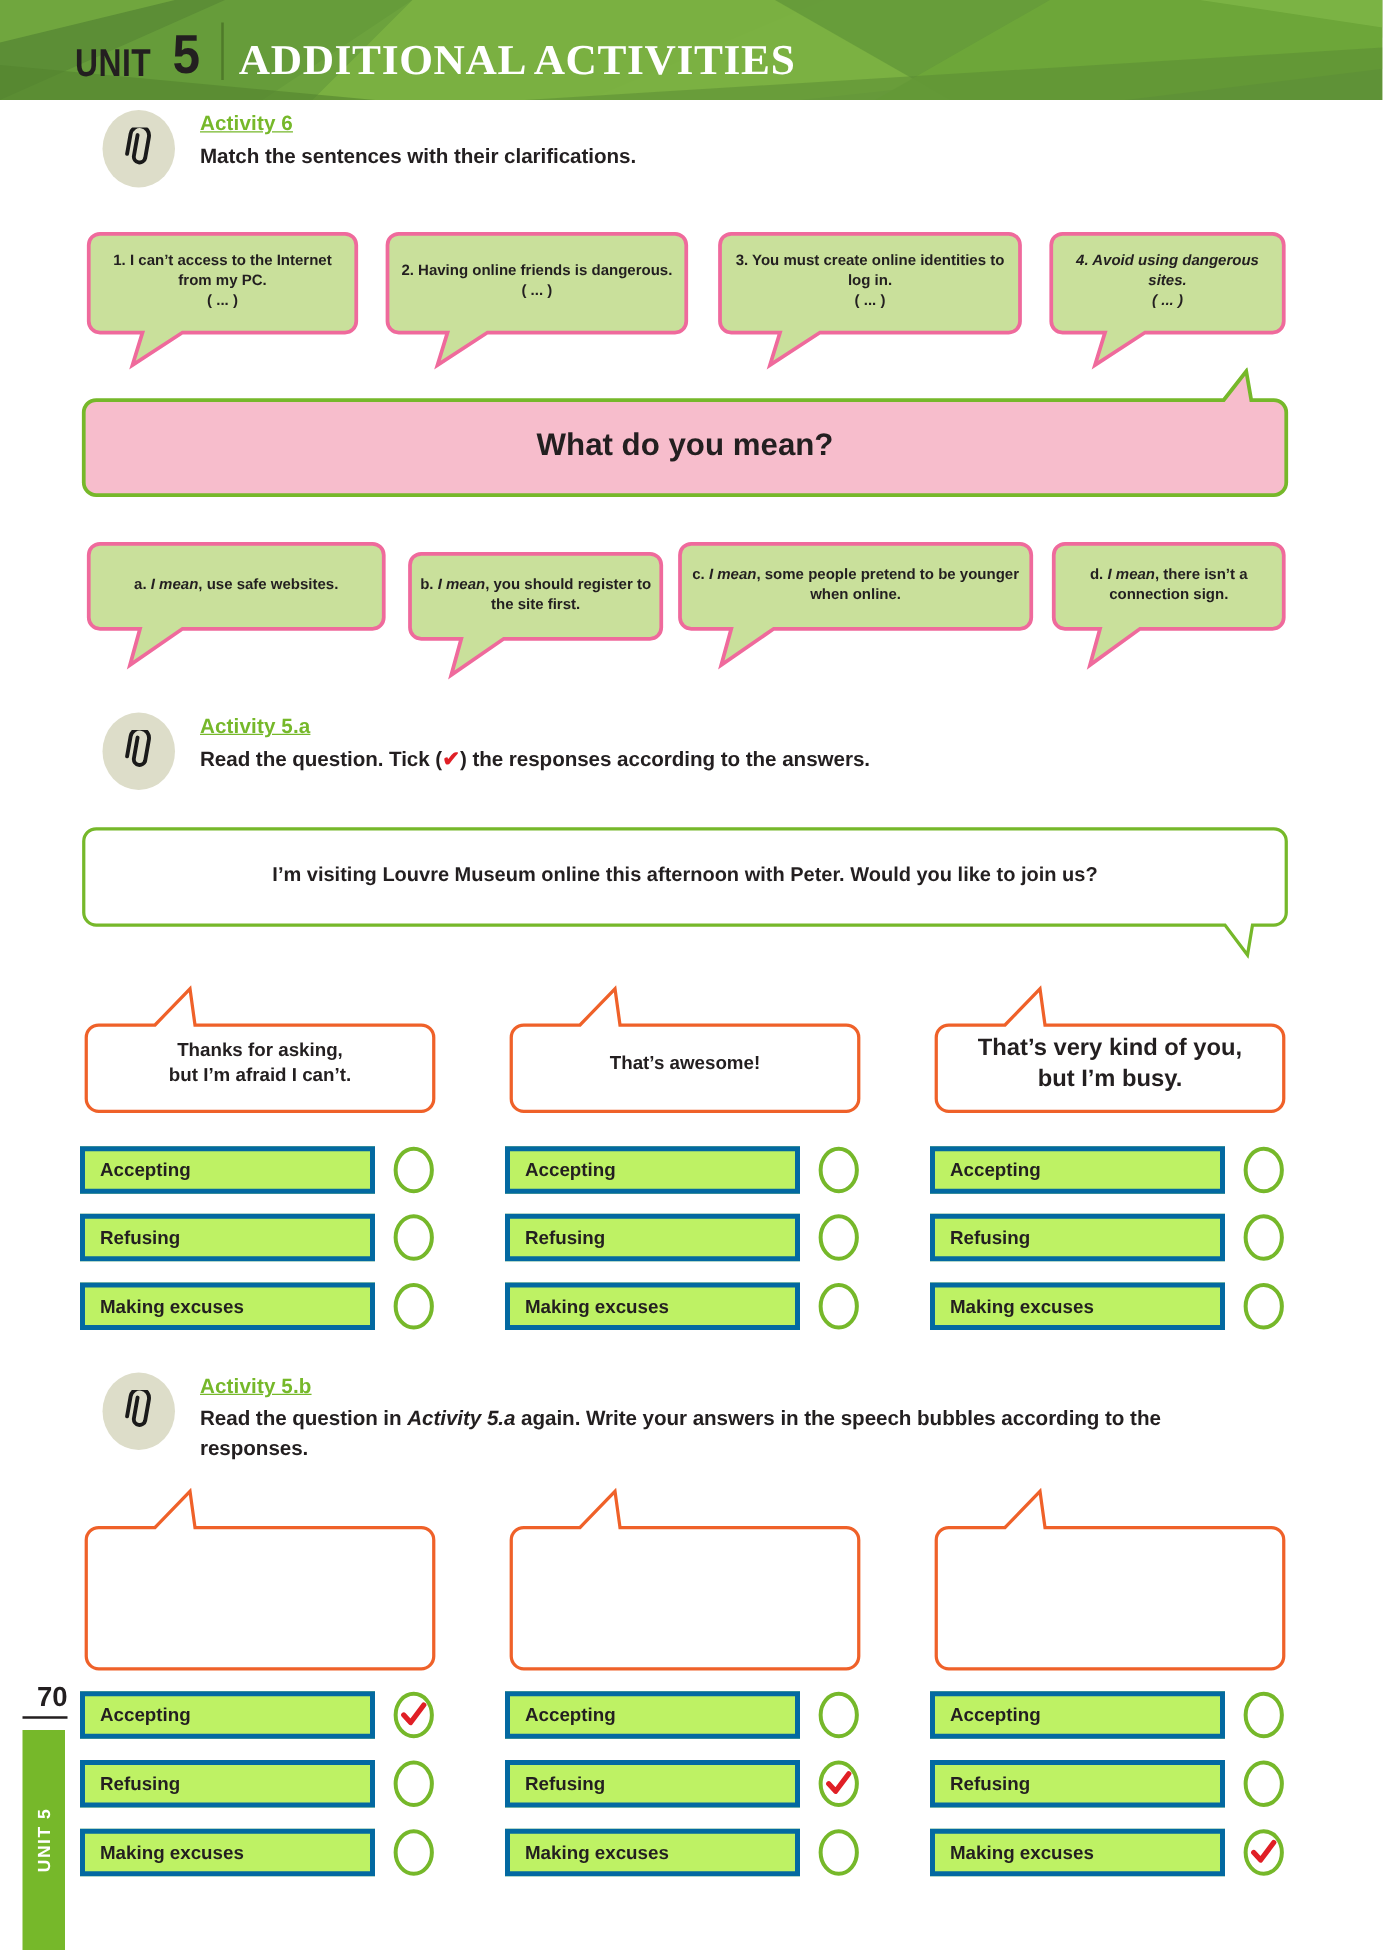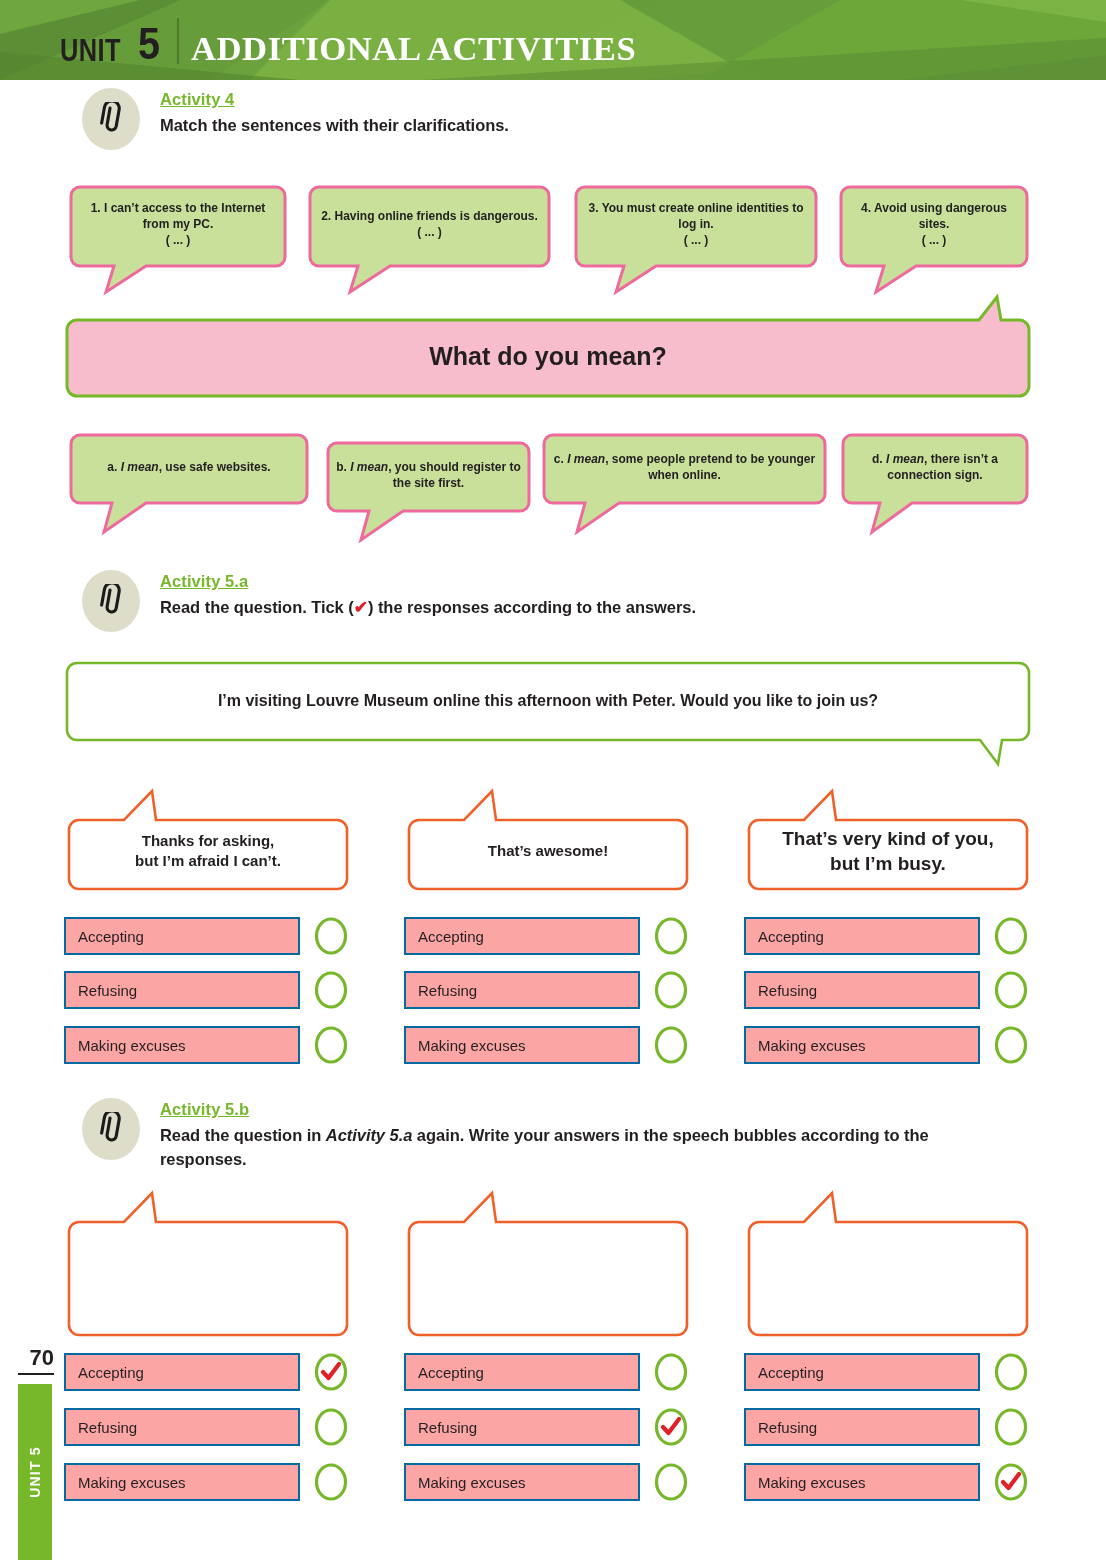--- a/index.html
+++ b/index.html
@@ -63,24 +63,24 @@
     display: flex; align-items: center; justify-content: center;
     text-align: center; padding: 4px 10px;
     font-size: 12px; font-weight: bold; color: #231f20; line-height: 1.32;
   }
   .bub-txt i { font-style: italic; }
   .pink-txt { font-size: 25px; }
 
   
   .opt-row { position: absolute; display: flex; align-items: center; }
   .opt-box {
-    border: 2px solid #0369a1; background: #fca5a5;
+    border: 4px solid #0369a1; background: #bef264;
     height: 38px; display: flex; align-items: center;
     padding-left: 12px;
-    font-size: 15px; font-weight: normal; color: #231f20;
+    font-size: 15px; font-weight: bold; color: #231f20;
   }
   .opt-circle {
     margin-left: 14px; width: 34px; height: 40px;
     display: flex; align-items: center; justify-content: center;
     flex: 0 0 34px;
   }
 
   
   .pagenum {
     position: absolute; left: 18px; top: 1345px;
@@ -128,21 +128,21 @@
 
   <div class="act" style="left:82px; top:88px;">
     <div class="clip-oval">
       <svg width="34" height="34" viewBox="0 0 34 34">
         <g transform="rotate(-35 17 17)">
           <path d="M22.5 7.5 L10.5 19.5 a4.6 4.6 0 0 0 6.5 6.5 L29 14 a7.4 7.4 0 0 0 -10.5 -10.5 L7 15" fill="none" stroke="#1a1a1a" stroke-width="3.1" stroke-linecap="round" stroke-linejoin="round"></path>
         </g>
       </svg>
     </div>
     <div class="act-text">
-      <div class="act-label">Activity 4</div>
+      <div class="act-label">Activity 6</div>
       <div class="act-desc">Match the sentences with their clarifications.</div>
     </div>
   </div>
 
   <div class="bub" style="left:68px; top:184px; width:220px; height:113px;">
     <svg width="220" height="113" viewBox="0 0 220 113">
       <path d="M12 3 H208 a9 9 0 0 1 9 9 V73 a9 9 0 0 1 -9 9 H78 L38 108 L46 82 H12 a9 9 0 0 1 -9 -9 V12 a9 9 0 0 1 9 -9 Z" fill="#c9e09b" stroke="#ef6a9c" stroke-width="3"></path>
     </svg>
     <div class="bub-txt" style="width:220px; height:82px;">
       <span><span>1. I can’t access to the Internet from my PC.</span><br><span>( ... )</span></span>
@@ -164,21 +164,21 @@
     </svg>
     <div class="bub-txt" style="width:246px; height:82px;">
       <span><span>3. You must create online identities to log in.</span><br><span>( ... )</span></span>
     </div>
   </div>
 
   <div class="bub" style="left:838px; top:184px; width:192px; height:113px;">
     <svg width="192" height="113" viewBox="0 0 192 113">
       <path d="M12 3 H180 a9 9 0 0 1 9 9 V73 a9 9 0 0 1 -9 9 H78 L38 108 L46 82 H12 a9 9 0 0 1 -9 -9 V12 a9 9 0 0 1 9 -9 Z" fill="#c9e09b" stroke="#ef6a9c" stroke-width="3"></path>
     </svg>
-    <div class="bub-txt" style="width:192px; height:82px;">
+    <div class="bub-txt" style="width:192px; height:82px;font-style:italic;">
       <span><span>4. Avoid using dangerous sites.</span><br><span>( ... )</span></span>
     </div>
   </div>
 
   <div class="bub" style="left:64px; top:294px; width:968px; height:106px;">
     <svg width="968" height="106" viewBox="0 0 968 106">
       <path d="M13 26 H915 L933 3 L937 26 H955 a10 10 0 0 1 10 10 V92 a10 10 0 0 1 -10 10 H13 a10 10 0 0 1 -10 -10 V36 a10 10 0 0 1 10 -10 Z" fill="#f7bdcc" stroke="#76b82a" stroke-width="3"></path>
     </svg>
     <div class="bub-txt pink-txt" style="width:968px; height:106px; padding-top:22px;">
       <span>What do you mean?</span>

